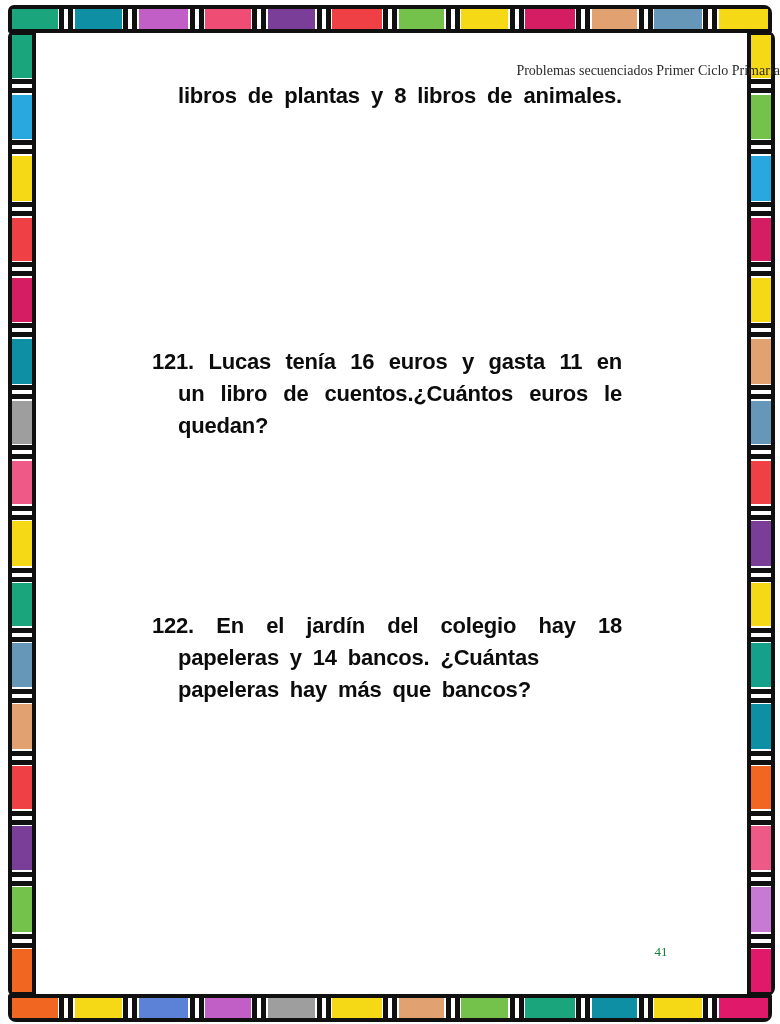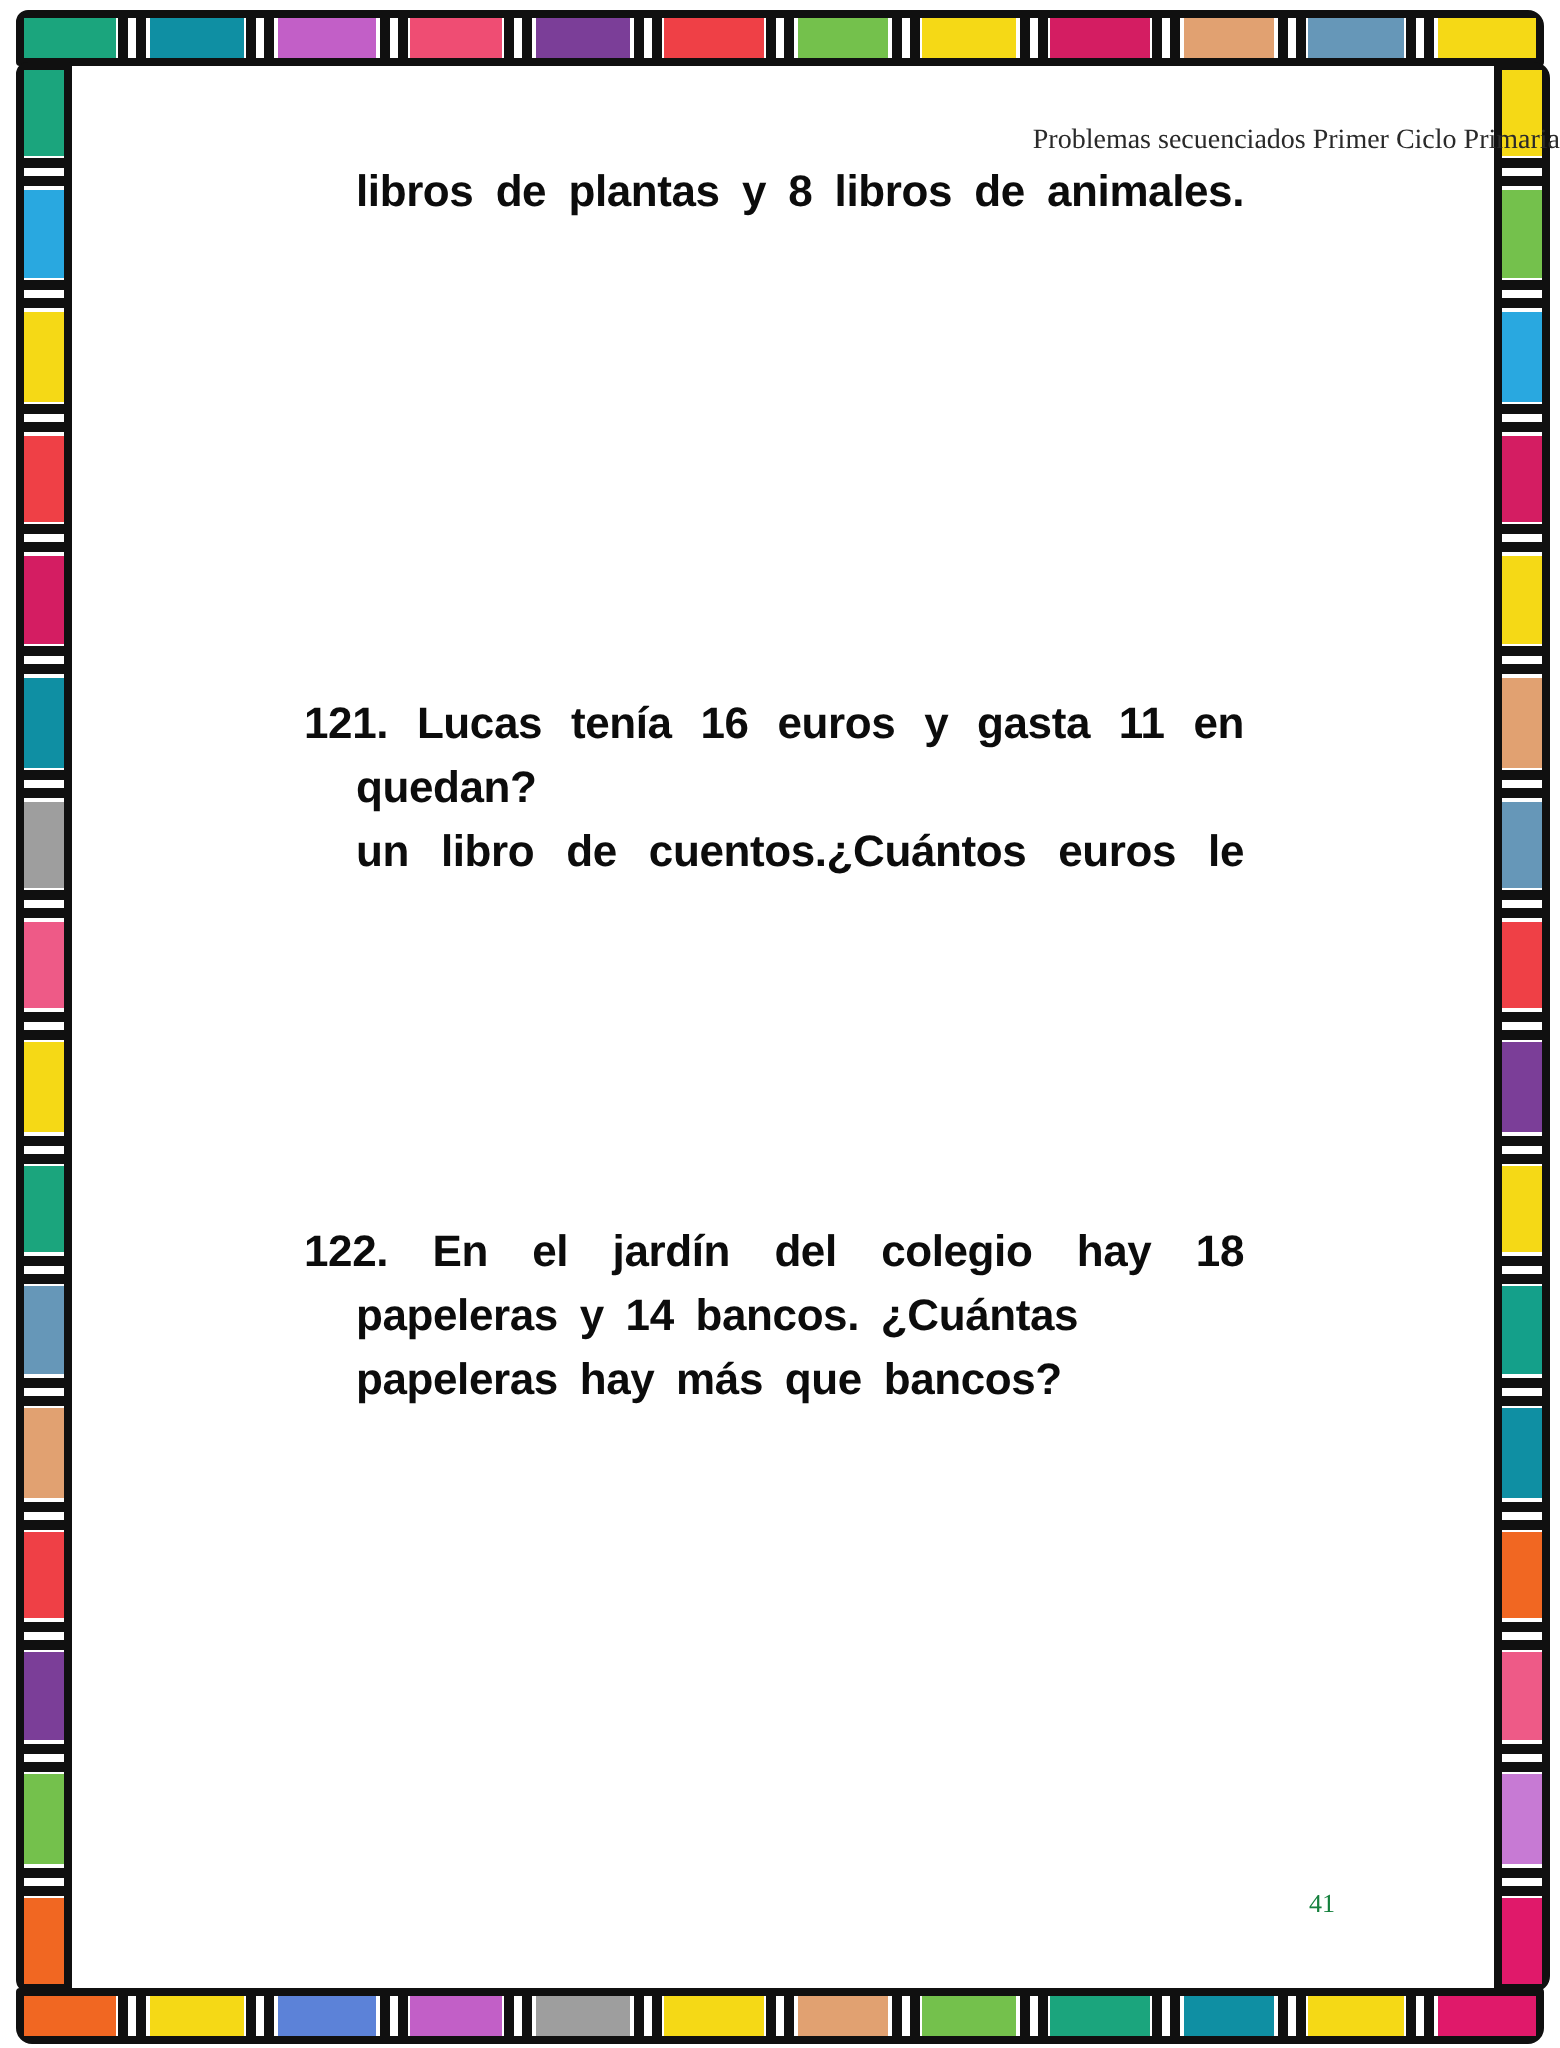--- a/index.html
+++ b/index.html
@@ -315,22 +315,22 @@
     </div>
 
   <div class="header">Problemas secuenciados Primer Ciclo Primaria</div>
 
   <div class="problem p120">
     <div class="pline rest just">libros de plantas y 8 libros de animales.</div>
   </div>
 
   <div class="problem p121">
     <div class="pline just">121. Lucas tenía 16 euros y gasta 11 en</div>
+    <div class="pline rest just">un libro de cuentos.¿Cuántos euros le</div>
     <div class="pline rest">quedan?</div>
-    <div class="pline rest just">un libro de cuentos.¿Cuántos euros le</div>
   </div>
 
   <div class="problem p122">
     <div class="pline just">122.  En el jardín del colegio hay 18</div>
     <div class="pline rest mid">papeleras y 14 bancos. ¿Cuántas</div>
     <div class="pline rest mid">papeleras hay más que bancos?</div>
   </div>
 
   <div class="page-number">41</div>
 </div>

